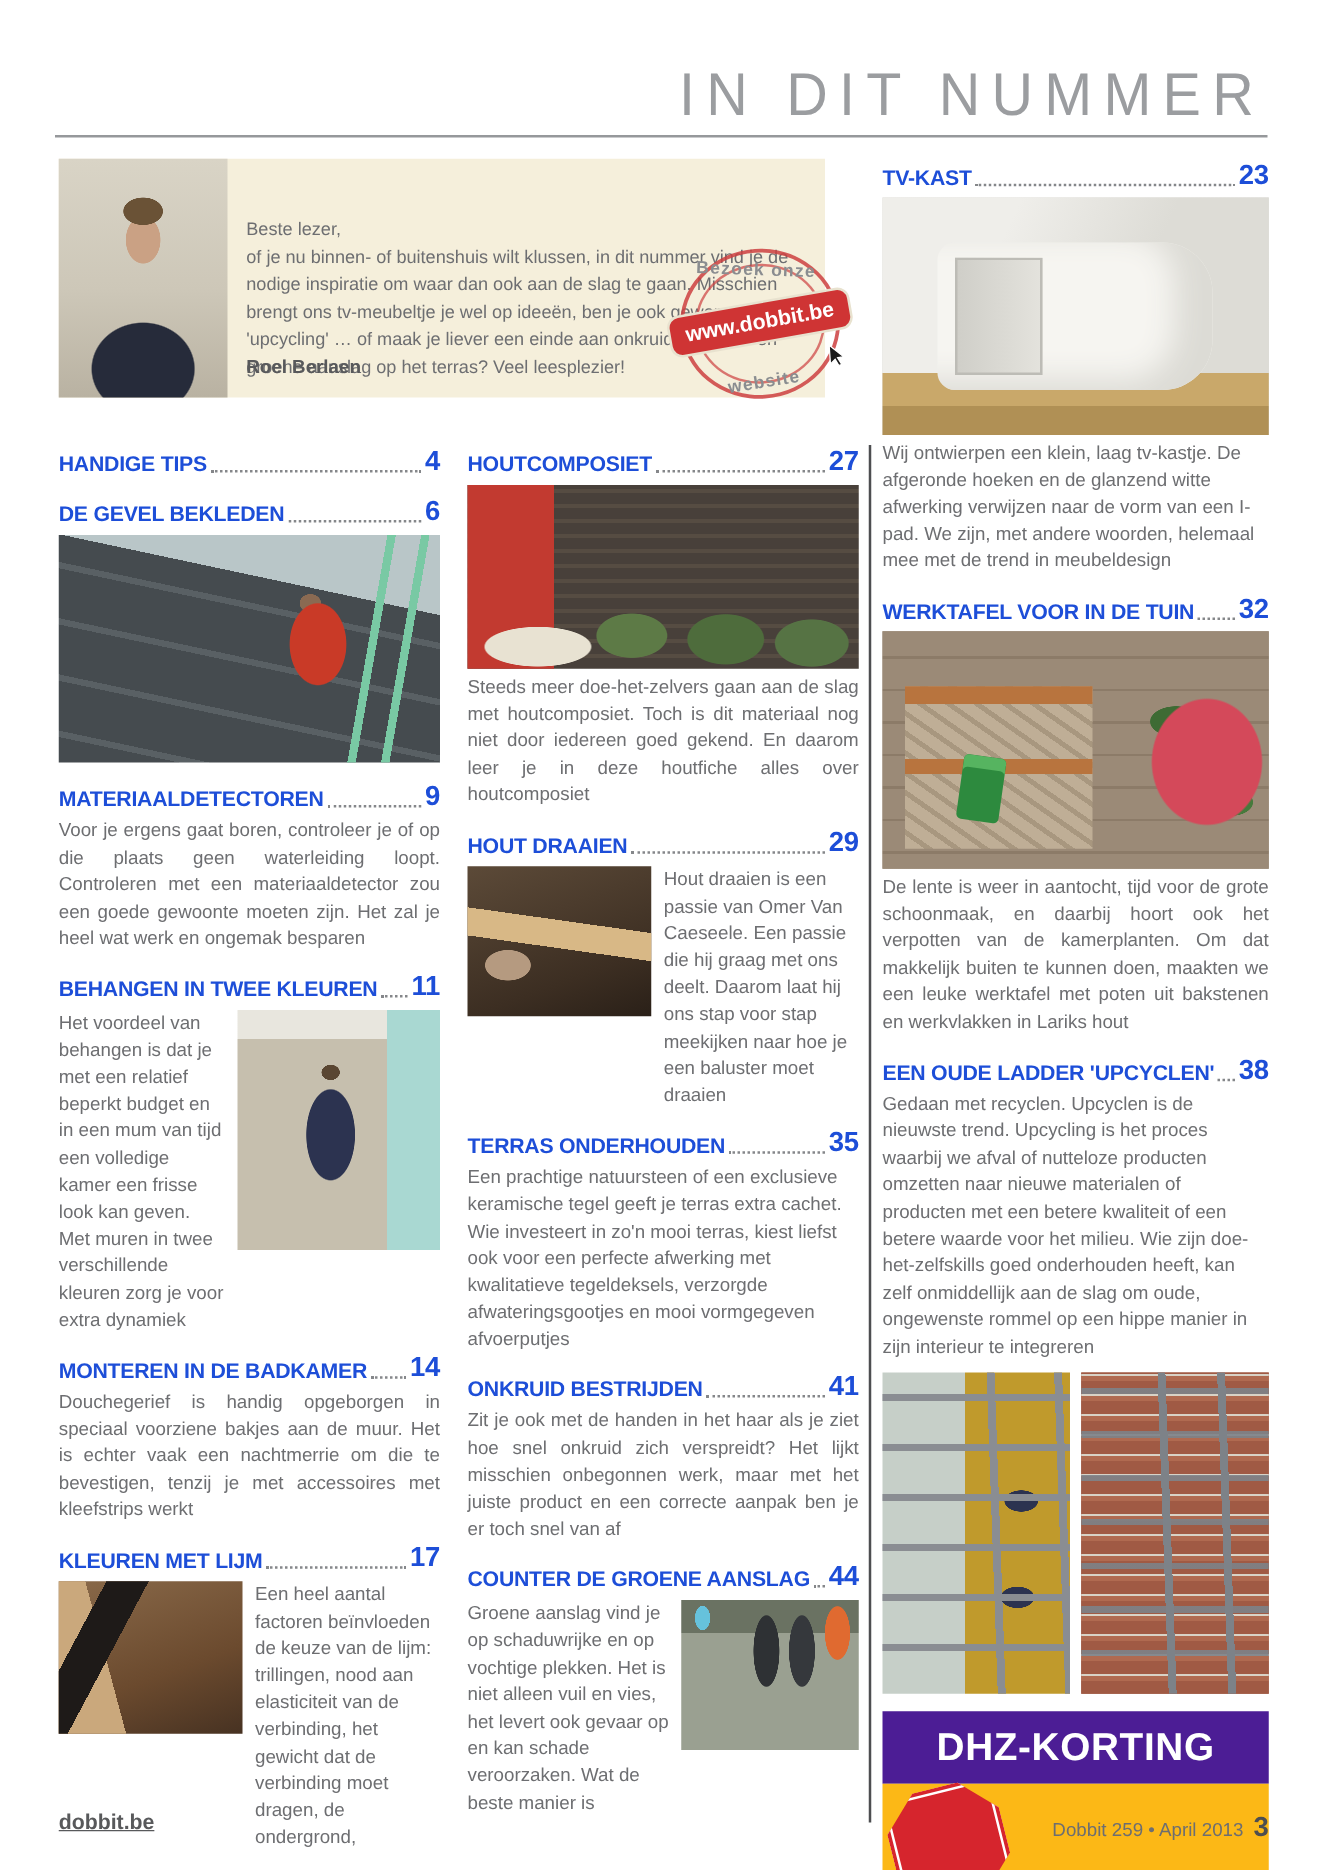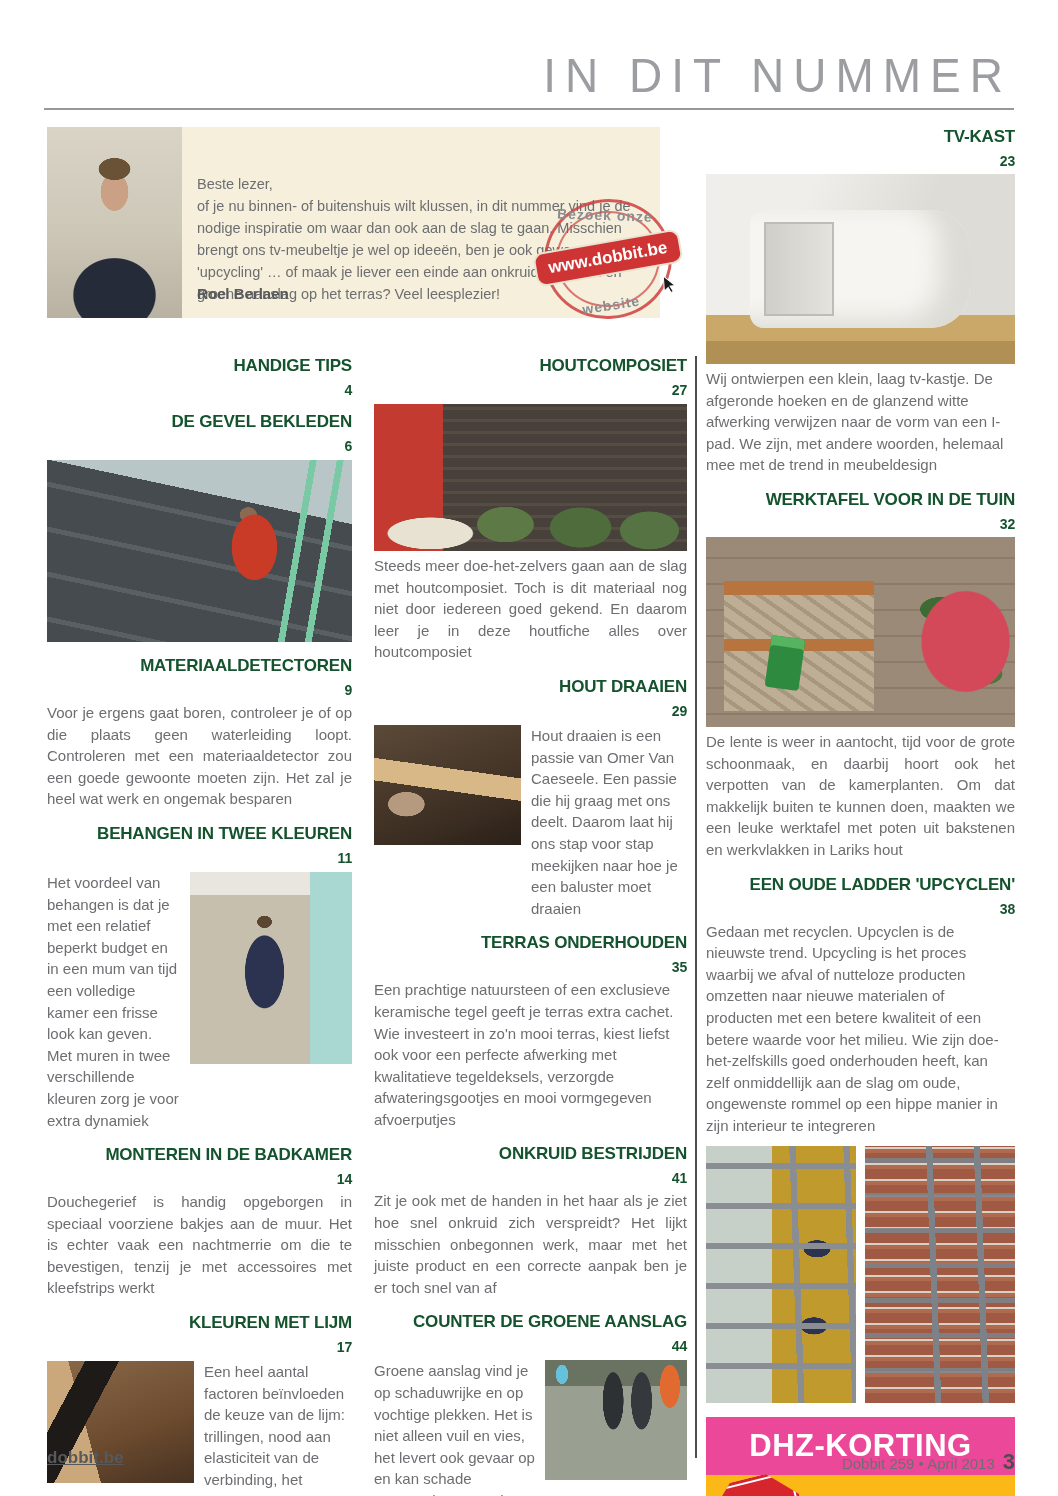--- a/index.html
+++ b/index.html
@@ -33,24 +33,24 @@
                 font-weight:bold;color:#8a8d90;transform:rotate(-5deg);letter-spacing:1px;}
   .cursor{position:absolute;right:-4px;bottom:22px;}
   
   .col{position:absolute;top:356px;}
   .col-left{left:47px;width:305px;}
   .col-mid{left:374px;width:313px;}
   .divider{position:absolute;left:695px;top:356px;width:2px;height:1102px;background:#4d4e50;}
   .col-right{position:absolute;left:706px;top:127px;width:309px;}
   
   .entry{margin-bottom:14px;}
-  .ehead{display:flex;align-items:flex-end;font-weight:bold;font-size:17px;color:#14532d;
-         letter-spacing:-0.2px;white-space:nowrap;flex-direction:column;}
+  .ehead{display:flex;align-items:flex-end;font-weight:bold;font-size:17px;color:#1d4ed8;
+         letter-spacing:-0.2px;white-space:nowrap;}
   .leader{flex:1;margin:0 3px 4px 3px;border-bottom:2px dotted #85878a;}
-  .pg{font-size:14px;}
+  .pg{font-size:22px;}
   .desc{margin:4px 0 0 0;font-size:15px;line-height:1.44;text-align:justify;color:#6d6e71;}
   .desc.nj{text-align:left;}
   .row{display:flex;gap:10px;margin-top:6px;}
   .row .desc{margin-top:0;flex:1;}
   .photo{flex:none;}
   
   .ph-gevel{width:305px;height:182px;margin-top:6px;
     background:
       radial-gradient(ellipse 36px 52px at 68% 48%, #c93a27 0 62%, transparent 64%),
       radial-gradient(ellipse 14px 12px at 66% 30%, #8a6a52 0 60%, transparent 62%),
@@ -124,21 +124,21 @@
       linear-gradient(88deg, transparent 0 44%, #7d8288 44% 48%, transparent 48% 74%, #7d8288 74% 78%, transparent 78%),
       repeating-linear-gradient(0deg, transparent 0 30px, rgba(125,130,136,.9) 30px 35px),
       repeating-linear-gradient(0deg,#a05a44 0 10px,#b06a50 10px 14px,#d8d2c6 14px 16px),
       #a05a44;}
   .ladder-row{display:flex;gap:9px;margin-top:10px;}
   
   .banner{height:62px;background:#d6252d;display:flex;align-items:center;justify-content:center;
           color:#fff;font-weight:bold;font-size:36px;letter-spacing:1px;margin-bottom:22px;}
   
   .promo{margin-top:12px;width:309px;}
-  .promo-head{height:58px;background:#ec4899;display:flex;align-items:center;justify-content:center;
+  .promo-head{height:58px;background:#4c1d95;display:flex;align-items:center;justify-content:center;
               color:#fff;font-weight:bold;font-size:31px;letter-spacing:.5px;}
   .promo-body{position:relative;height:100px;background:#fcb816;}
   .badge{position:absolute;left:7px;top:2px;width:92px;height:92px;transform:rotate(-14deg);
          clip-path:polygon(30% 0,70% 0,100% 30%,100% 70%,70% 100%,30% 100%,0 70%,0 30%);
          background:#d6252d;display:flex;flex-direction:column;align-items:center;justify-content:center;
          color:#fff;box-shadow:inset 0 0 0 3px #d6252d, inset 0 0 0 5px #ffffff;}
   
   .footer-site{position:absolute;left:47px;top:1448px;font-size:17px;font-weight:bold;
                color:#58595b;text-decoration:underline;}
   .footer-right{position:absolute;right:43px;top:1449px;font-size:15px;color:#6d6e71;white-space:nowrap;}

